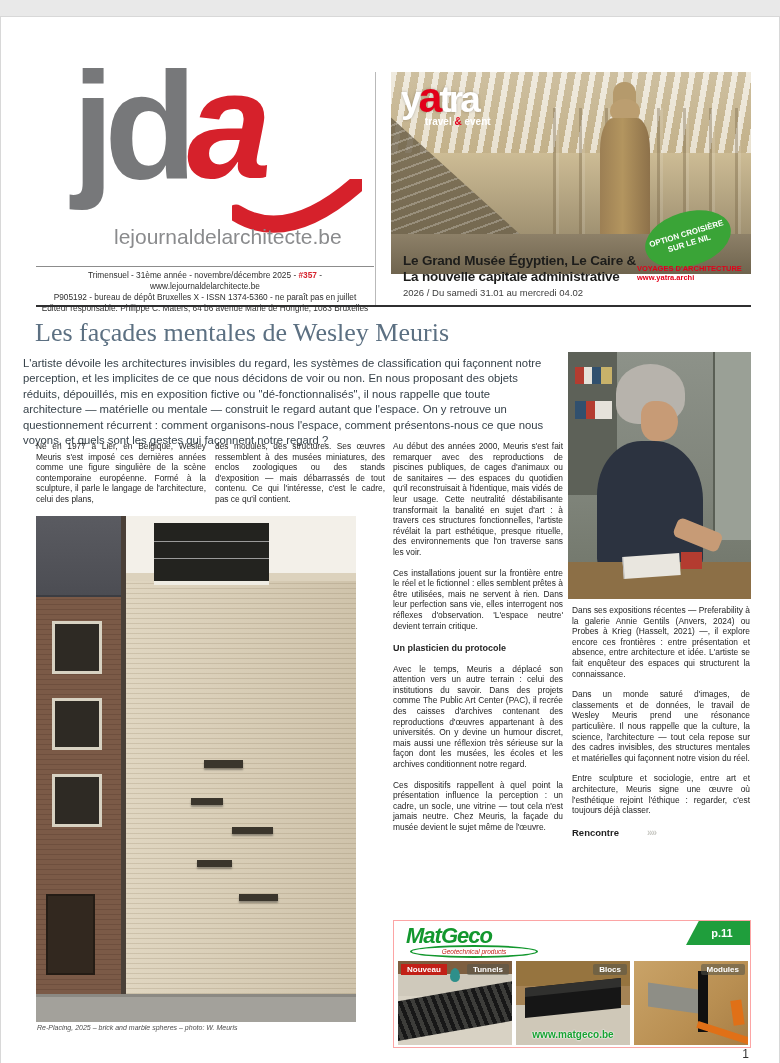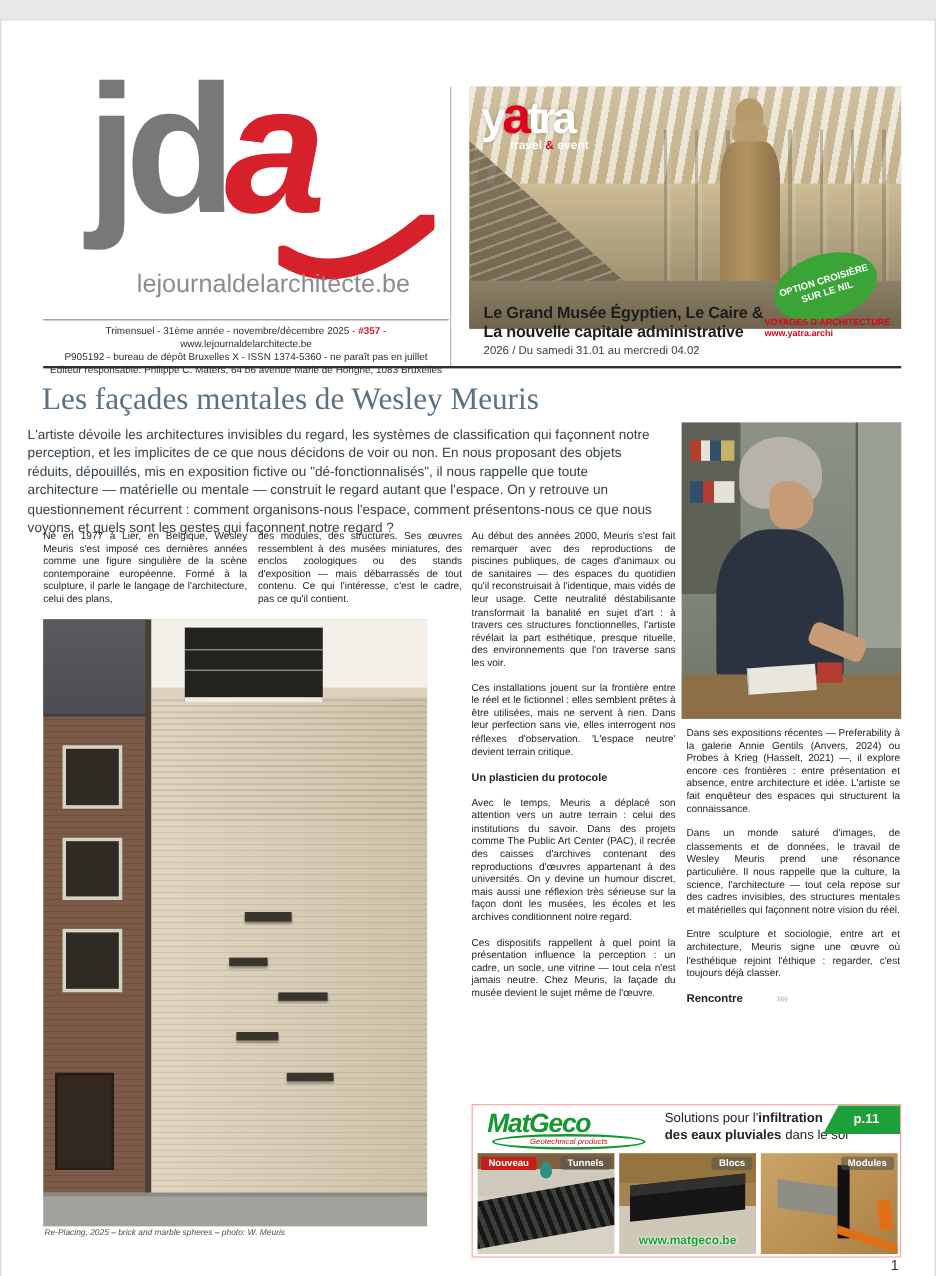--- a/index.html
+++ b/index.html
@@ -262,24 +262,20 @@
     <div class="bp-side"></div>
   </div>
   <div class="caption">Re-Placing, 2025 – brick and marble spheres – photo: W. Meuris</div>
 
   <div class="matgeco">
     <div class="mg-top">
       <div class="mg-logo">MatGeco</div>
       <div class="mg-oval">
           <span>Geotechnical products</span>
         </div>
-      <div class="mg-head">
-        <div><span>Solutions pour l'</span><b>infiltration</b></div>
-        <div><b>des eaux pluviales</b><span> dans le sol</span></div>
-      </div>
       <div class="mg-badge">p.11</div>
     </div>
     <div class="mg-photos">
       <div class="mg-ph mg-ph1">
         <div class="mg-pipe1"></div>
         <div class="mg-drop"></div>
         <div class="mg-new">Nouveau</div>
         <div class="mg-tag">Tunnels</div>
       </div>
       <div class="mg-ph mg-ph2">

